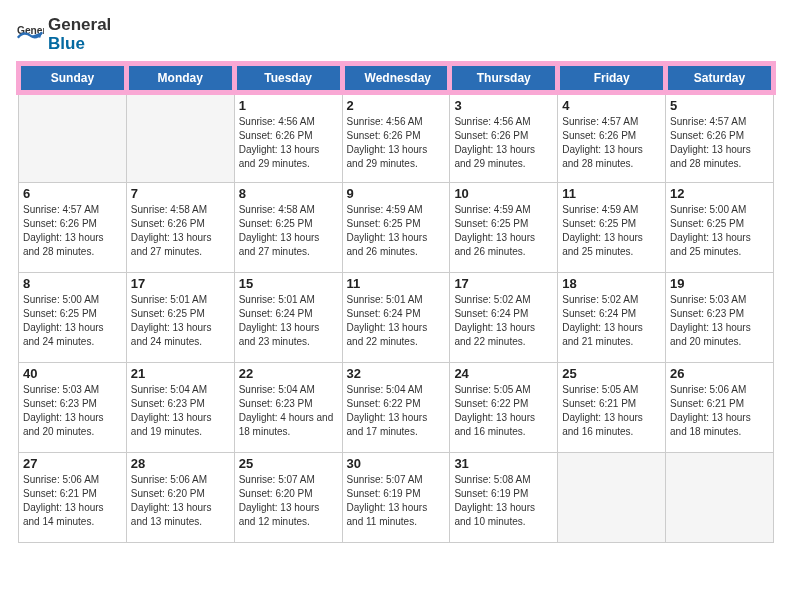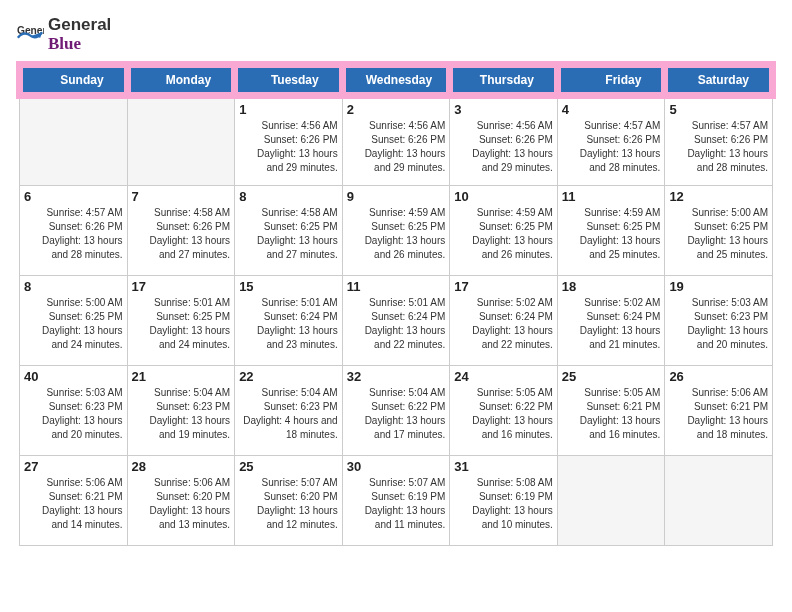--- a/index.html
+++ b/index.html
@@ -43,22 +43,22 @@
       width: 100%;
       border-collapse: collapse;
       table-layout: fixed;
     }
     th {
       background-color: #2a6db5;
       color: #fff;
       font-size: 12px;
       font-weight: bold;
       padding: 5px 20px;
-      text-align: right;
-      border: 7px solid #f9a8d4;
+      text-align: center;
+      border: 5px solid #f9a8d4;
     }
     td {
       border: 1px solid #ccc;
       vertical-align: top;
       padding: 3px 4px;
       font-size: 10.5px;
       color: #333;
       height: 90px;
       background: #fff;
     }
@@ -69,40 +69,39 @@
       font-size: 13px;
       font-weight: bold;
       color: #222;
       display: block;
       margin-bottom: 2px;
     }
     .cell-info {
       font-size: 10px;
       color: #333;
       line-height: 1.4;
-      text-align: right;
     }
     .cell-info span {
       display: block;
     }
   </style>
 </head>
 <body>
 
 <div class="header-area">
   <div class="logo">
     <svg class="logo-icon" viewBox="0 0 30 30" xmlns="http://www.w3.org/2000/svg">
       <text x="1" y="14" font-size="11" font-weight="bold" fill="#333">General</text>
       <path d="M2 18 Q8 10 16 16 Q22 20 28 12" stroke="#2a6db5" stroke-width="2.5" fill="none"></path>
       <path d="M16 16 L28 12 L26 18 Z" fill="#2a6db5"></path>
     </svg>
     <div>
       <div style="font-size:17px;font-weight:bold;color:#333;line-height:1.1;">
         <span>General</span><br>
-        <span style="color:#701a75;font-family:Liberation Serif, serif;">Blue</span>
+        <span style="color:#0369a1;">Blue</span>
       </div>
     </div>
   </div>
   <div class="title-area">
     <div class="month-title"></div>
     <div class="location-title"></div>
   </div>
 </div>
 
 <table>

